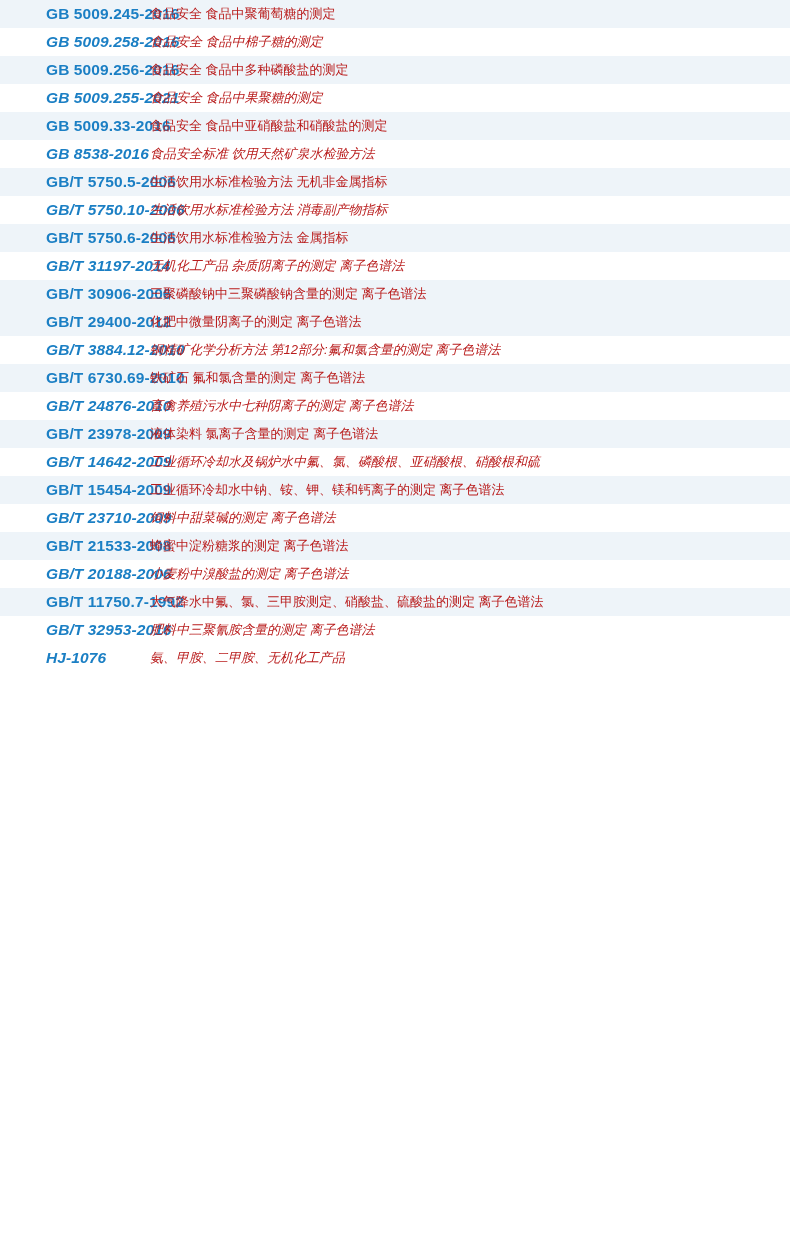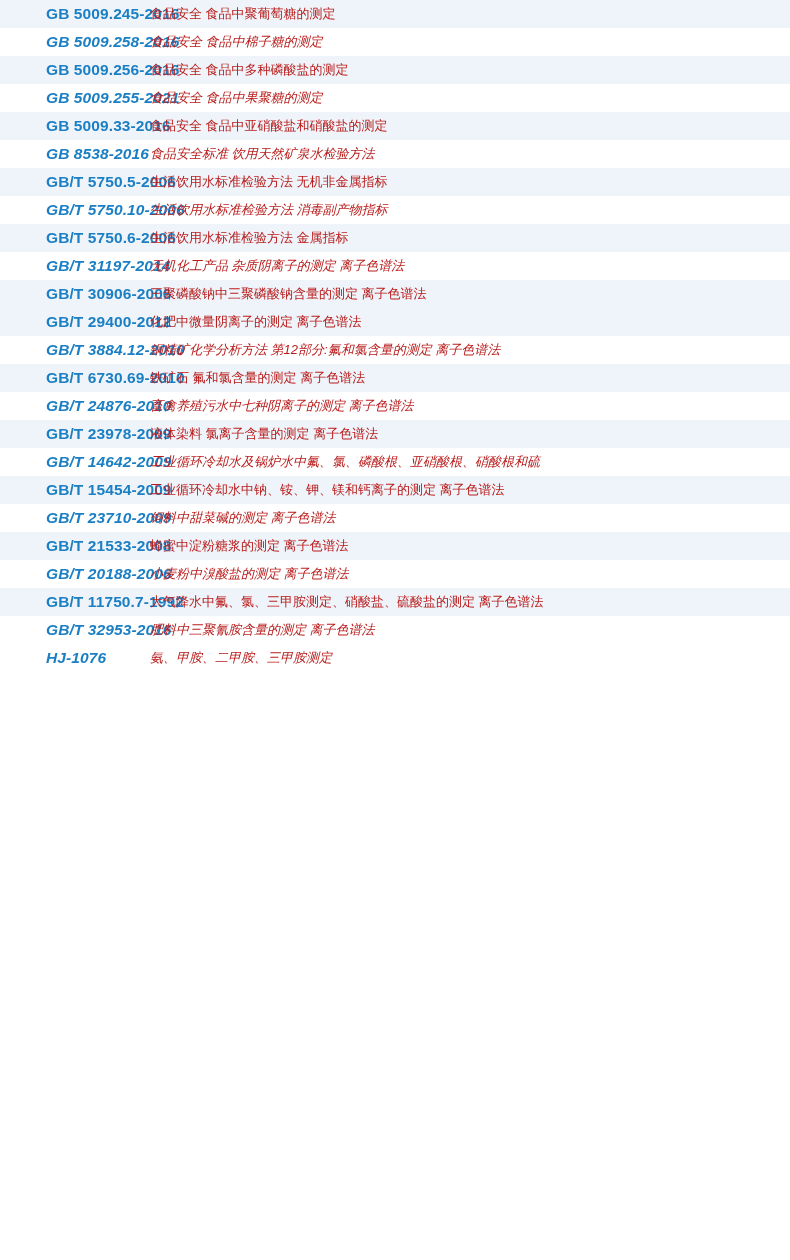--- a/index.html
+++ b/index.html
@@ -147,17 +147,17 @@
       <tr class="even-row">
         <td class="code-cell">GB/T 11750.7-1992</td>
         <td class="title-cell">大气降水中氟、氯、三甲胺测定、硝酸盐、硫酸盐的测定 离子色谱法</td>
       </tr>
       <tr class="odd-row">
         <td class="code-cell">GB/T 32953-2016</td>
         <td class="title-cell">肥料中三聚氰胺含量的测定 离子色谱法</td>
       </tr>
       <tr class="odd-row">
         <td class="code-cell">HJ-1076</td>
-        <td class="title-cell">氨、甲胺、二甲胺、三甲胺测定</td>
+        <td class="title-cell">氨、甲胺、二甲胺、无机化工产品</td>
       </tr>
     </tbody>
 </table>
 <div class="footer-space"></div>
 
 </body></html>

